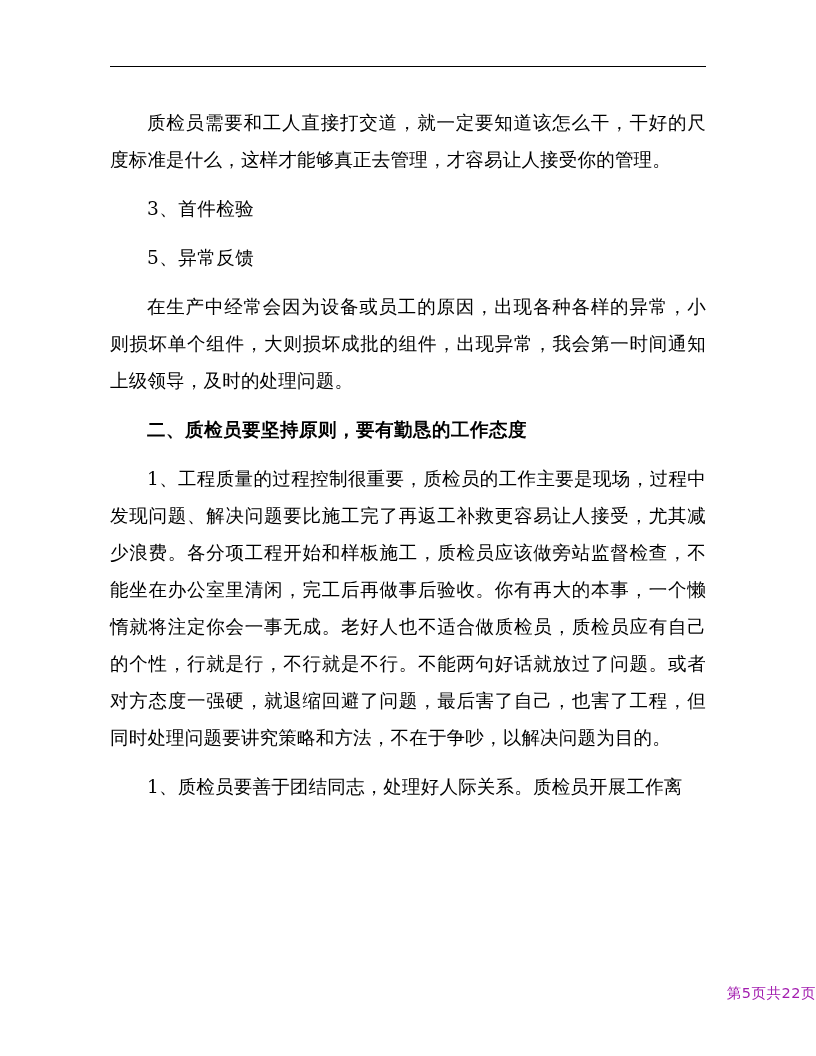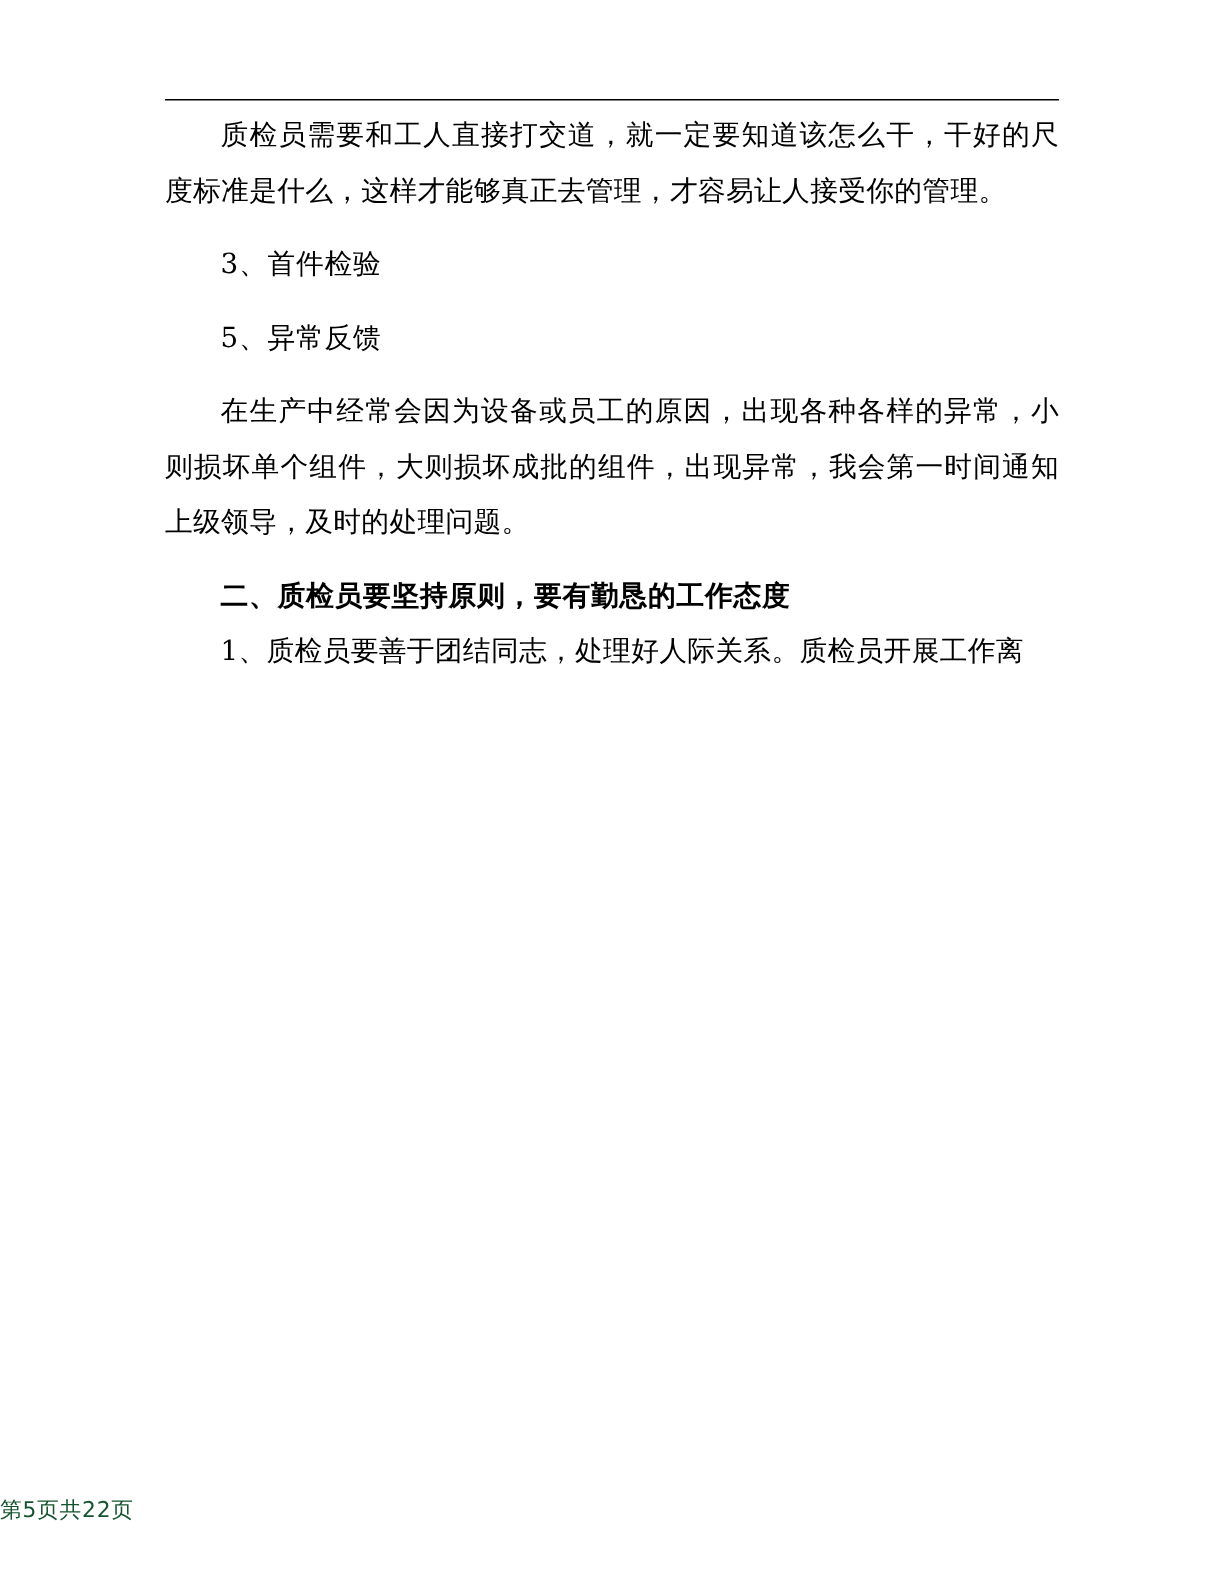--- a/index.html
+++ b/index.html
@@ -24,21 +24,21 @@
   }
   .top-rule {
     position: absolute;
     left: 110px;
     right: 110px;
     top: 66px;
     height: 0;
     border-top: 1px solid #000000;
   }
   .content {
-    padding-top: 72px;
+    padding-top: 104px;
   }
   p {
     margin: 0 0 0 0;
     font-size: 18.5px;
     line-height: 37px;
     text-align: justify;
     text-justify: inter-ideograph;
     letter-spacing: 0.2px;
   }
   .body-para {
@@ -47,31 +47,32 @@
   }
   .heading {
     text-indent: 2em;
     font-weight: normal;
     margin-bottom: 12px;
     letter-spacing: 0.5px;
   }
   .heading-center {
     text-indent: 2em;
     font-weight: bold;
+    margin-bottom: 12px;
     letter-spacing: 0.5px;
   }
   .footer {
     position: absolute;
     left: 0;
     right: 0;
-    bottom: 40px;
-    text-align: left;
+    bottom: 53px;
+    text-align: right;
     font-size: 14.5px;
     font-family: "DejaVu Sans", "Liberation Sans", sans-serif;
-    color: #14532d;
+    color: #a21caf;
     letter-spacing: 0.5px;
   }
 </style>
 </head>
 <body>
 
 <div class="page">
 
   <div class="top-rule"></div>
 
@@ -81,20 +82,21 @@
 
     <p class="heading">3、首件检验</p>
 
 
     <p class="heading">5、异常反馈</p>
 
     <p class="body-para">在生产中经常会因为设备或员工的原因，出现各种各样的异常，小则损坏单个组件，大则损坏成批的组件，出现异常，我会第一时间通知上级领导，及时的处理问题。</p>
 
     <p class="heading-center">二、质检员要坚持原则，要有勤恳的工作态度</p>
 
+    <p class="body-para">1、工程质量的过程控制很重要，质检员的工作主要是现场，过程中发现问题、解决问题要比施工完了再返工补救更容易让人接受，尤其减少浪费。各分项工程开始和样板施工，质检员应该做旁站监督检查，不能坐在办公室里清闲，完工后再做事后验收。你有再大的本事，一个懒惰就将注定你会一事无成。老好人也不适合做质检员，质检员应有自己的个性，行就是行，不行就是不行。不能两句好话就放过了问题。或者对方态度一强硬，就退缩回避了问题，最后害了自己，也害了工程，但同时处理问题要讲究策略和方法，不在于争吵，以解决问题为目的。</p>
 
     <p class="body-para">1、质检员要善于团结同志，处理好人际关系。质检员开展工作离</p>
 
   </div>
 
   <div class="footer">第5页共22页</div>
 
 </div>
 
 </body></html>

